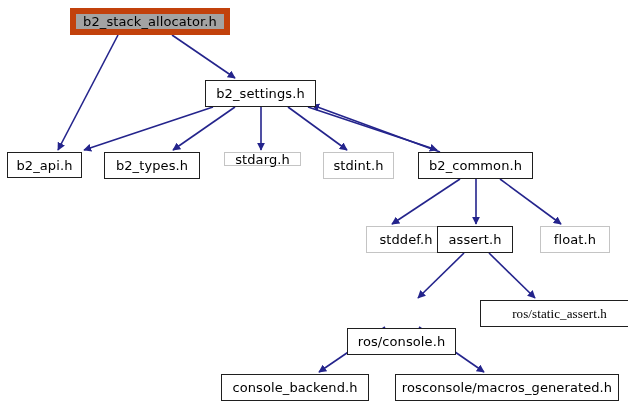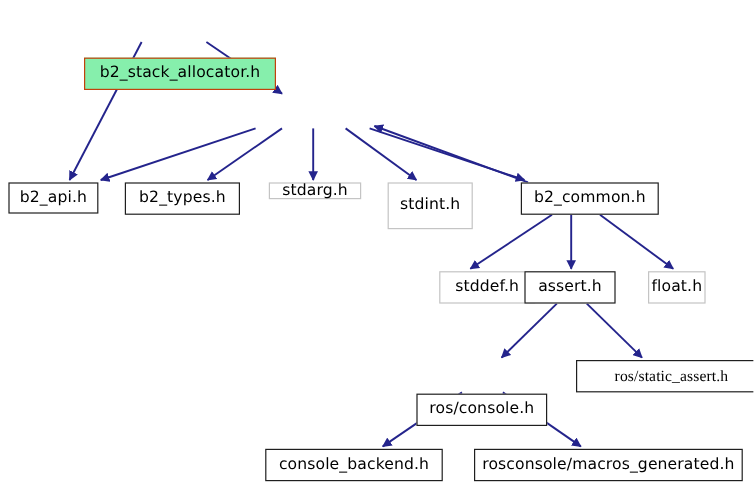--- a/index.html
+++ b/index.html
@@ -36,23 +36,22 @@
     font-size: 13px;
     line-height: 1;
     white-space: nowrap;
     letter-spacing: 0.1px;
     z-index: 2;
   }
   .node.sys {
     border: 1px solid #c4c4c4;
   }
   .node.root {
-    background: #86efac;
-    border: 1px solid #c2410c;
-    margin-top: 40px;
+    background: #a3a3a3;
+    border: 6px solid #c2410c;
   }
   .node-label {
     display: block;
     padding: 0 6px;
     transform: translateY(-0.5px);
   }
 </style>
 </head>
 <body>
 
@@ -80,50 +79,53 @@
         <line x1="489" y1="253" x2="535" y2="298" stroke="#24248c" stroke-width="1.6" marker-end="url(#arrowhead)"></line>
         <line x1="385" y1="327" x2="319" y2="372" stroke="#24248c" stroke-width="1.6" marker-end="url(#arrowhead)"></line>
         <line x1="419" y1="327" x2="484" y2="372" stroke="#24248c" stroke-width="1.6" marker-end="url(#arrowhead)"></line>
       </g>
   </svg>
 
   <div class="node root" style="left:70px; top:8px; width:160px; height:27px;">
     <span class="node-label">b2_stack_allocator.h</span>
   </div>
 
+  <div class="node" style="left:205px; top:80px; width:111px; height:27px;">
+    <span class="node-label">b2_settings.h</span>
+  </div>
 
   <div class="node" style="left:7px; top:152px; width:75px; height:26px;">
     <span class="node-label">b2_api.h</span>
   </div>
 
   <div class="node" style="left:104px; top:152px; width:96px; height:27px;text-align:center;">
     <span class="node-label">b2_types.h</span>
   </div>
 
   <div class="node sys" style="left:224px; top:152px; width:77px; height:14px;">
     <span class="node-label">stdarg.h</span>
   </div>
 
-  <div class="node sys" style="left:323px; top:152px; width:71px; height:39px;">
+  <div class="node sys" style="left:323px; top:152px; width:71px; height:27px;">
     <span class="node-label">stdint.h</span>
   </div>
 
-  <div class="node" style="left:418px; top:152px; width:115px; height:27px;margin-left:16px;">
+  <div class="node" style="left:418px; top:152px; width:115px; height:27px;">
     <span class="node-label">b2_common.h</span>
   </div>
 
   <div class="node sys" style="left:338px; top:226px; width:80px; height:27px;margin-left:28px;">
     <span class="node-label">stddef.h</span>
   </div>
 
   <div class="node" style="left:437px; top:226px; width:76px; height:27px;">
     <span class="node-label">assert.h</span>
   </div>
 
-  <div class="node sys" style="left:540px; top:226px; width:48px; height:27px;">
+  <div class="node sys" style="left:540px; top:226px; width:70px; height:27px;">
     <span class="node-label">float.h</span>
   </div>
 
   <div class="node" style="left:347px; top:300px; width:109px; height:27px;margin-top:28px;">
     <span class="node-label">ros/console.h</span>
   </div>
 
   <div class="node" style="left:480px; top:300px; width:159px; height:27px;font-family:Liberation Serif, serif;">
     <span class="node-label">ros/static_assert.h</span>
   </div>

